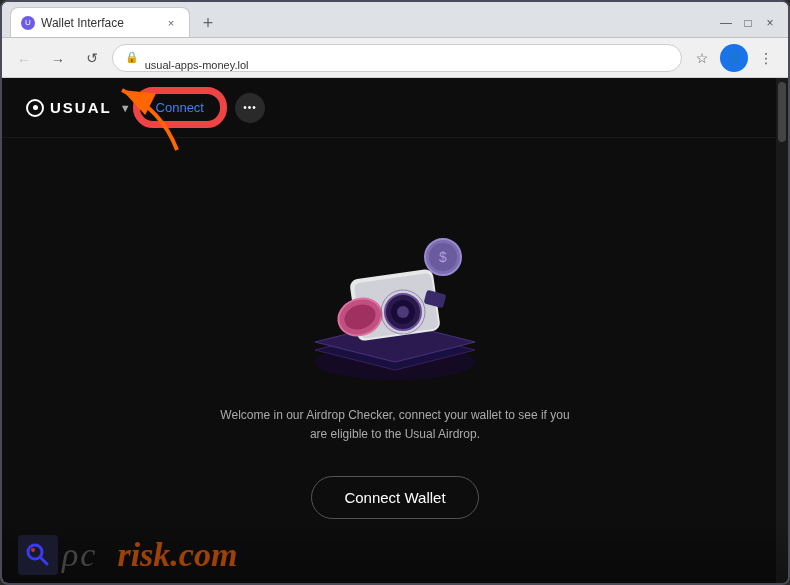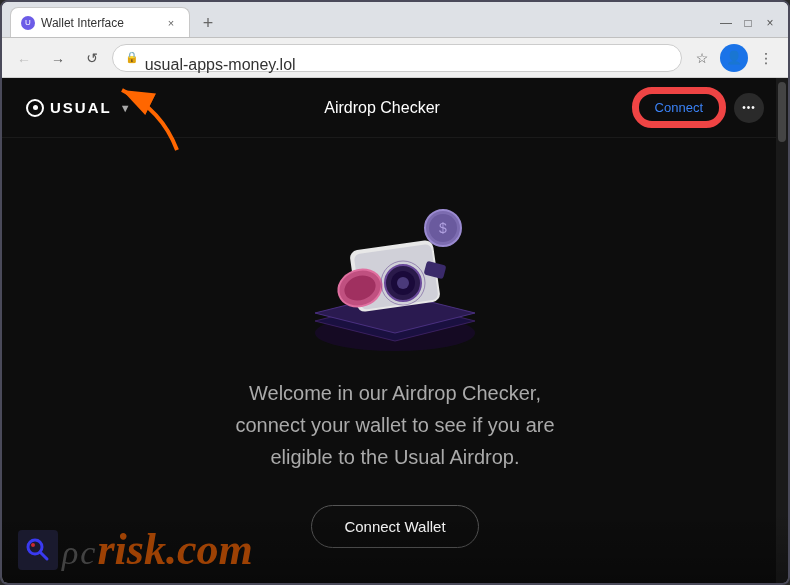--- a/index.html
+++ b/index.html
@@ -152,21 +152,21 @@
       align-items: center;
       gap: 6px;
     }
 
     .lock-icon {
       color: #666;
       font-size: 11px;
     }
 
     .address-text {
-      font-size: 16px;
+      font-size: 11px;
       color: #333;
       margin-top: 14px;
     }
 
     .address-right-icons {
       display: flex;
       align-items: center;
       gap: 4px;
     }
 
@@ -324,21 +324,21 @@
     
     .welcome-title {
       color: white;
       font-size: 32px;
       font-weight: bold;
       margin-bottom: 12px;
     }
 
     .welcome-desc {
       color: #aaa;
-      font-size: 20px;
+      font-size: 12px;
       max-width: 360px;
       line-height: 1.6;
       margin-bottom: 32px;
     }
 
     .connect-wallet-btn {
       background: transparent;
       border: 1px solid #555;
       color: white;
       padding: 12px 32px;
@@ -448,21 +448,20 @@
     </div>
 
     <nav class="site-nav">
       <div class="site-logo">
         <div class="logo-circle">
           <div class="logo-dot"></div>
         </div>
         <span>USUAL</span>
         <span class="logo-dropdown">▼</span>
       </div>
-      <div class="nav-title">Airdrop Checker</div>
       <div class="nav-actions">
         <button class="connect-btn-nav">Connect</button>
         <div class="more-btn" style="font-size:10px; letter-spacing:1px;">•••</div>
       </div>
     </nav>
 
     <main class="site-main">
 
       <div class="wallet-illustration">
         <svg width="220" height="180" viewBox="0 0 220 180" xmlns="http://www.w3.org/2000/svg">
@@ -501,21 +500,21 @@
       <div class="pcRisk-logo">
         <div class="pcRisk-icon">
 
           <svg width="28" height="28" viewBox="0 0 28 28">
             <circle cx="11" cy="11" r="7" fill="none" stroke="#3a3af0" stroke-width="3"></circle>
             <circle cx="9" cy="9" r="2" fill="#f03030" opacity="0.8"></circle>
             <line x1="16.5" y1="16.5" x2="23" y2="23" stroke="#3a3af0" stroke-width="3" stroke-linecap="round"></line>
           </svg>
         </div>
         <span class="pcRisk-text">
-          <span style="color: rgba(200,200,200,0.3); font-style:italic; font-size:34px; font-family: serif; font-weight:normal; letter-spacing:2px;">ρ<span style="font-style:italic;">c</span></span><span class="pcRisk-com" style="font-style:italic; font-size:44px; font-family: serif; font-weight:bold;">risk.com</span>
+          <span style="color: rgba(200,200,200,0.3); font-style:italic; font-size:34px; font-family: serif; font-weight:normal; letter-spacing:2px;">ρ<span style="font-style:italic;">c</span></span><span class="pcRisk-com" style="font-style:italic; font-size:34px; font-family: serif; font-weight:bold;margin-left:20px;">risk.com</span>
         </span>
       </div>
     </div>
 
     <div class="scrollbar">
       <div class="scrollbar-thumb"></div>
     </div>
 
   </div>
 </div>

